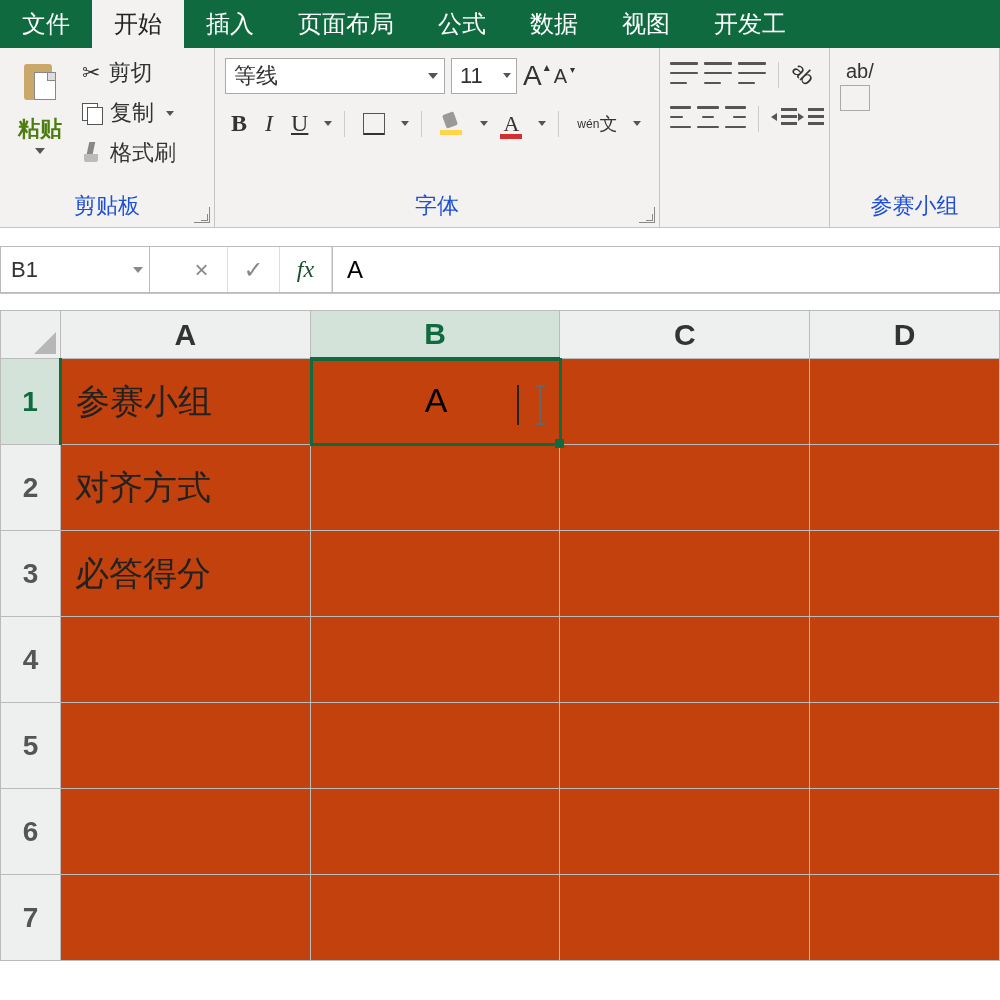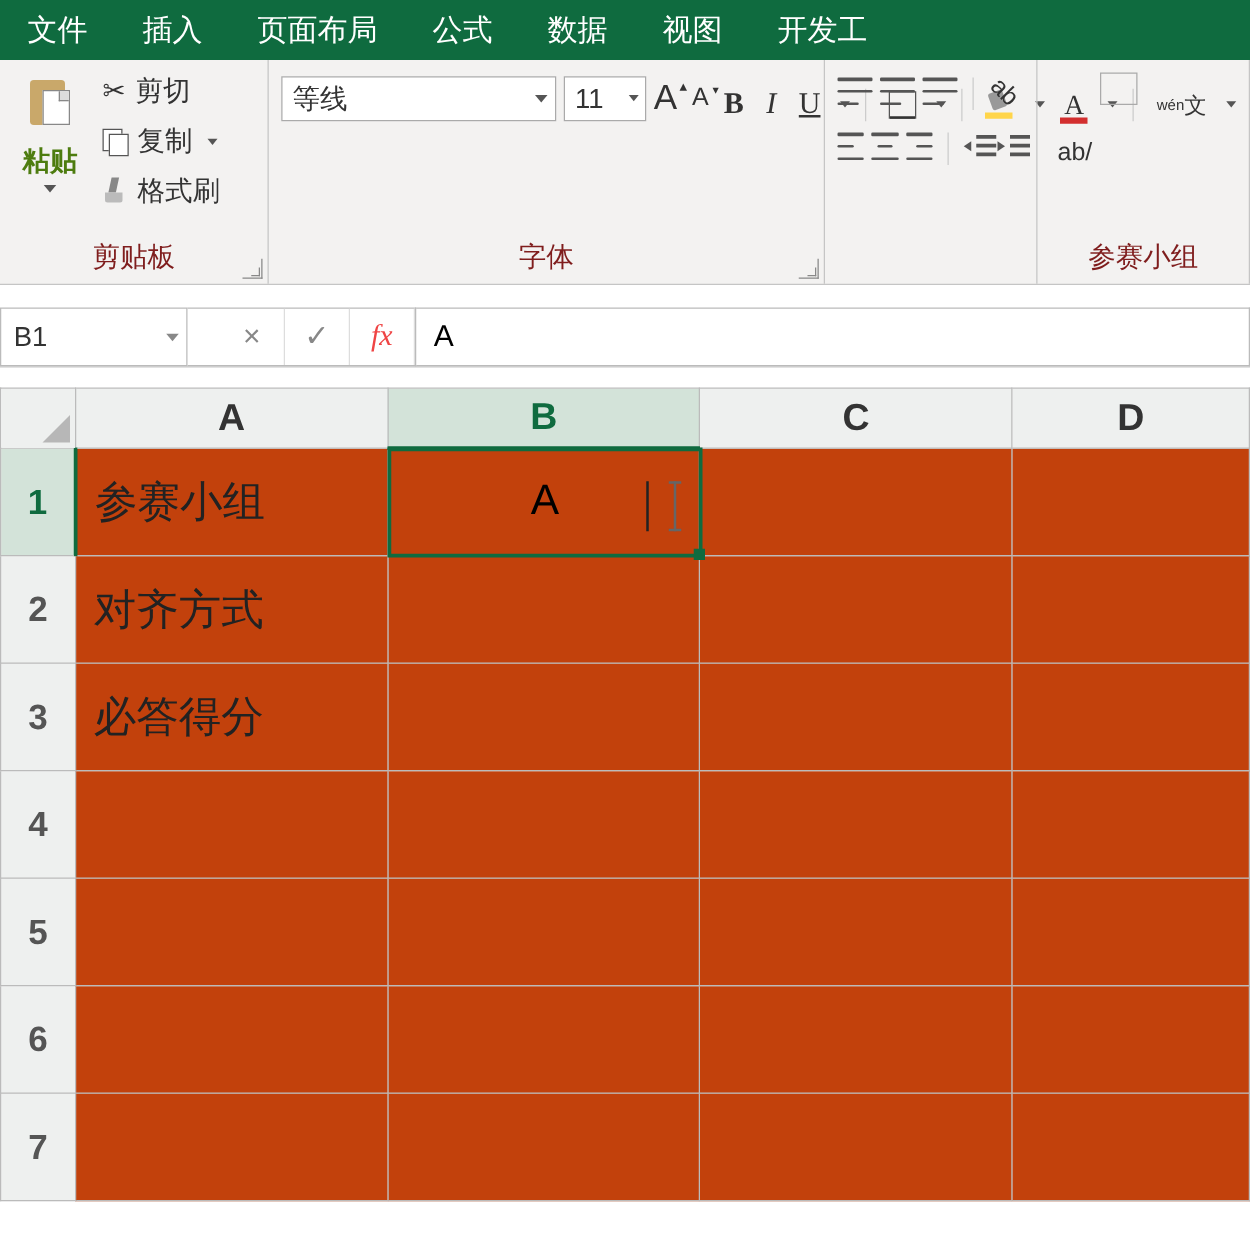--- a/index.html
+++ b/index.html
@@ -6,21 +6,21 @@
   body { width: 1000px; height: 1000px; background: #fff; overflow: hidden; }
 
   
   .tabstrip { display: flex; background: #0f6b3f; height: 48px; align-items: stretch; }
   .tabstrip .tab { color: #fff; font-size: 24px; padding: 0 22px; display: flex; align-items: center; cursor: pointer; white-space: nowrap; }
   .tabstrip .tab.active { background: #f3f2f1; color: #222; }
 
   
   .ribbon { display: flex; background: #f3f2f1; border-bottom: 1.5px solid #c5c5c5; height: 180px; }
   .group { border-right: 1px solid #c5c5c5; display: flex; flex-direction: column; justify-content: space-between; padding: 6px 10px 2px 10px; }
-  .group-label { text-align: center; font-size: 22px; color: #7f1d1d; padding: 4px 0; }
+  .group-label { text-align: center; font-size: 22px; color: #1d4ed8; padding: 4px 0; }
   .group-content { flex: 1; display: flex; }
   .dialog-launcher { position: absolute; right: 4px; bottom: 4px; width: 16px; height: 16px; border: 1px solid #888; border-top: none; border-left: none; }
   .dialog-launcher::after { content: ""; position: absolute; right: 1px; bottom: 1px; width: 6px; height: 6px; border-right: 1px solid #888; border-bottom: 1px solid #888; }
 
   
   .clipboard { width: 215px; }
   .paste-col { display: flex; flex-direction: column; align-items: center; width: 60px; }
   .paste-icon { width: 40px; height: 48px; position: relative; margin-top: 4px; }
   .clipboard-board { position: absolute; left: 4px; top: 6px; width: 28px; height: 36px; background: #c9a86a; border-radius: 3px; }
   .clipboard-paper { position: absolute; left: 14px; top: 14px; width: 22px; height: 28px; background: #fff; border: 1px solid #888; }
@@ -83,21 +83,21 @@
   .wrapbtn { width: 30px; height: 26px; border: 1px solid #aaa; }
 
   .lastgroup { flex: 1; position: relative; }
 
   
   .namerow { display: flex; height: 48px; border-bottom: 1.5px solid #c5c5c5; background: #fff; margin-top: 18px; }
   .namebox { width: 150px; border: 1px solid #bbb; display: flex; align-items: center; padding: 0 10px; font-size: 22px; color: #333; position: relative; }
   .namebox .drop { position: absolute; right: 6px; top: 20px; width: 0; height: 0; border-left: 5px solid transparent; border-right: 5px solid transparent; border-top: 6px solid #888; }
   .fxbtns { display: flex; align-items: center; border: 1px solid #bbb; border-left: none; }
   .fxb { width: 52px; text-align: center; font-size: 24px; color: #888; border-right: 1px solid #ddd; height: 100%; display: flex; align-items: center; justify-content: center; cursor: pointer; }
-  .fxb.fx { font-style: italic; font-family: serif; color: #ef4444; }
+  .fxb.fx { font-style: italic; font-family: serif; color: #14532d; }
   .formulainput { flex: 1; border: 1px solid #bbb; border-left: none; display: flex; align-items: center; padding: 0 14px; font-size: 24px; }
 
   
   .gridwrap { position: relative; margin-top: 16px; }
   table.grid { border-collapse: collapse; width: 1000px; }
   .grid th, .grid td { border: 1px solid #bbb; }
   .grid .corner { width: 60px; height: 48px; background: #eef0ef; position: relative; }
   .grid .corner::after { content: ""; position: absolute; right: 4px; bottom: 4px; width: 0; height: 0; border-left: 22px solid transparent; border-bottom: 22px solid #b7b7b7; }
   .grid .colh { background: #eef0ef; text-align: center; font-size: 30px; color: #333; height: 48px; font-family: "Segoe UI", sans-serif; cursor: pointer; }
   .grid .colh.sel { background: #d3e3d9; border-bottom: 3px solid #0f6b3f; color: #0f6b3f; }
@@ -113,20 +113,21 @@
   .active-cell .ibeam { position: absolute; right: 18px; top: 24px; width: 2px; height: 40px; background: #666; }
   .active-cell .ibeam::before, .active-cell .ibeam::after { content: ""; position: absolute; left: -4px; width: 10px; height: 2px; background: #666; }
   .active-cell .ibeam::before { top: 0; } .active-cell .ibeam::after { bottom: 0; }
   .active-cell .val { position: absolute; left: 0; width: 100%; text-align: center; top: 20px; font-size: 34px; font-family: "Segoe UI", sans-serif; }
 </style>
 </head>
 <body>
 
 <div class="tabstrip">
   <div class="tab">文件</div>
+  <div class="tab active">开始</div>
   <div class="tab">插入</div>
   <div class="tab">页面布局</div>
   <div class="tab">公式</div>
   <div class="tab">数据</div>
   <div class="tab">视图</div>
   <div class="tab">开发工</div>
 </div>
 
 <div class="ribbon">
 
@@ -154,21 +155,21 @@
           <span class="brush"></span>
           <span>格式刷</span>
         </div>
       </div>
     </div>
     <div class="group-label">剪贴板</div>
     <div class="dialog-launcher"></div>
   </div>
 
   <div class="group fontgroup">
-    <div style="display:flex;">
+    <div style="display:flex;flex-direction:column">
       <div class="fontrow1">
         <div class="fontname">
           <span>等线</span>
           <span class="drop"></span>
         </div>
         <div class="fontsize">
           <span>11</span>
           <span class="drop"></span>
         </div>
         <span class="bigA"><span>A</span><sup>▴</sup></span>
@@ -244,21 +245,21 @@
           </div>
         <span class="sep"></span>
         <div class="indentbtn inc"></div>
         <div class="indentbtn dec"></div>
       </div>
     </div>
     <div style="height:4px"></div>
   </div>
 
   <div class="group lastgroup">
-    <div class="group-content" style="flex-direction:row;margin-top:4px">
+    <div class="group-content" style="flex-direction:column;margin-top:4px">
       <span class="tbtn">
           <span class="orientbtn" style="transform:none">ab/</span>
         </span>
       <span class="wrapbtn"></span>
     </div>
     <div class="group-label">参赛小组</div>
   </div>
 </div>
 
 <div class="namerow">

